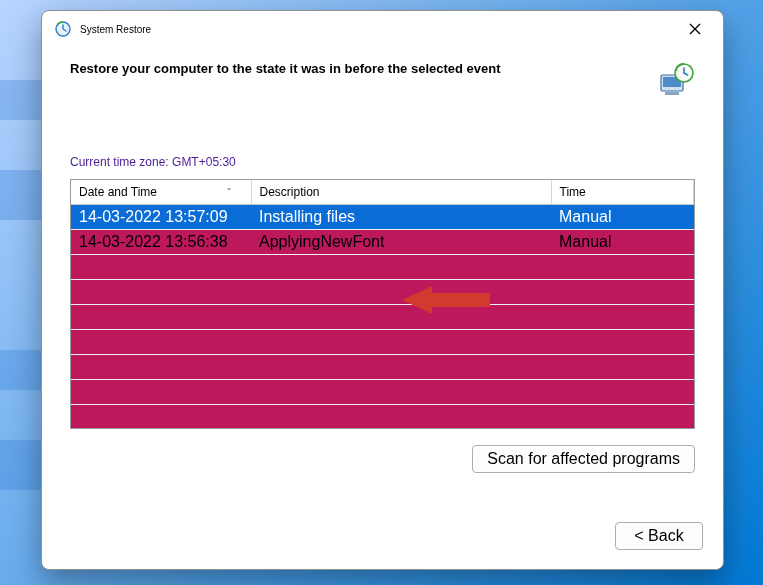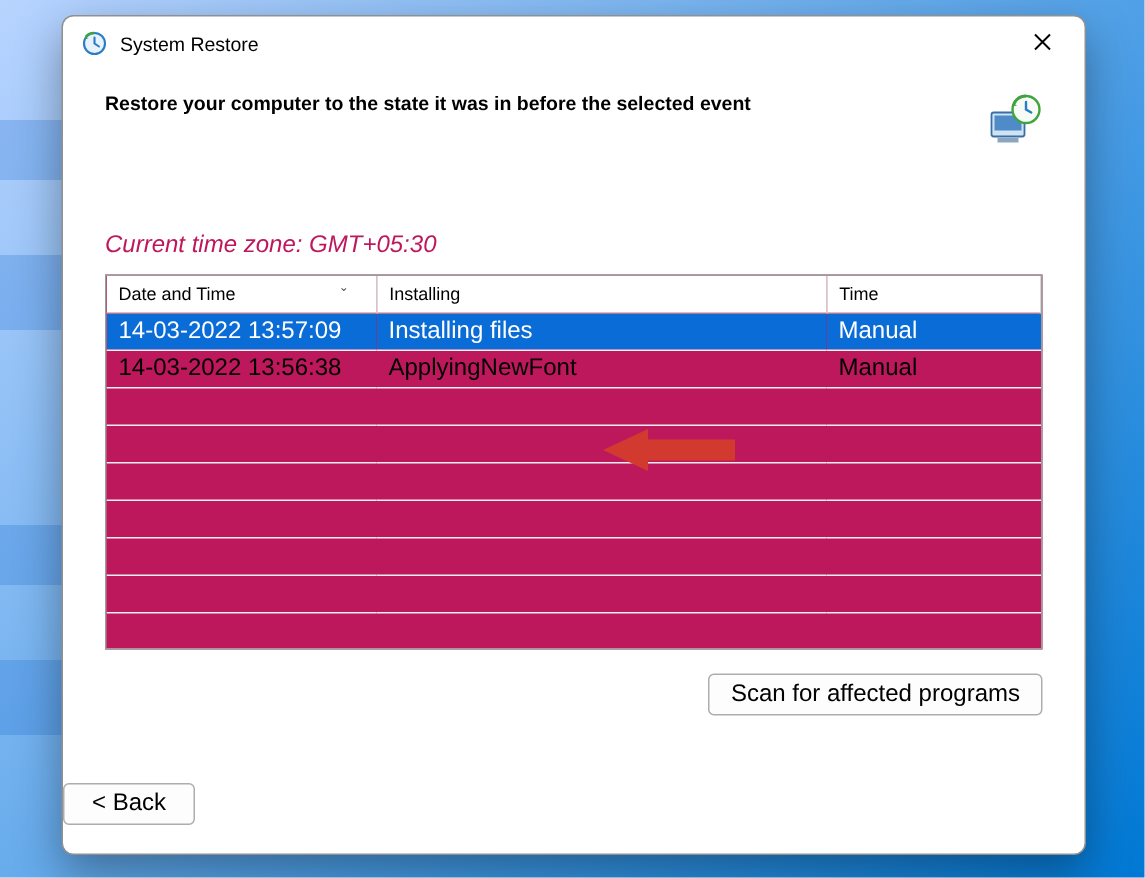--- a/index.html
+++ b/index.html
@@ -29,39 +29,39 @@
     border-radius:8px;
     box-shadow: 0 12px 30px rgba(0,0,0,.35);
     display:flex; flex-direction:column;
   }
   .titlebar {
     height:36px;
     display:flex; align-items:center;
     padding:0 8px 0 12px;
   }
   .title-icon { width:18px; height:18px; margin-right:8px; }
-  .title-text { font-size:13px; flex:1; }
+  .title-text { font-size:10px; flex:1; }
   .close-btn {
     width:40px; height:28px;
     display:flex; align-items:center; justify-content:center;
     border-radius:4px;
     cursor:pointer;
   }
   .close-x { font-size:15px; line-height:1;}
 
   .content {
     flex:1;
     padding: 0 28px 0 28px;
     position:relative;
   }
   .heading-row { display:flex; align-items:flex-start; margin-top:14px;gap:41px;}
   .heading { font-size:13px; font-weight:700; flex:1; }
   .wizard-icon { width:40px; height:40px; }
 
-  .tz { margin-top:54px; font-size:16px; color:#be185d;font-style:italic;}
+  .tz { margin-top:54px; font-size:12px; color:#4c1d95;}
 
   .grid {
     margin-top:10px;
     border:1px solid #9c9c9c;
     height:250px;
     background:#be185d;
     overflow:hidden;
   }
   .grid table { width:100%; border-collapse:collapse; table-layout:fixed;}
   .grid th {
@@ -101,20 +101,21 @@
     border-radius:4px;
     font-size:16px;
     cursor:pointer;
   }
   .btn.wide { min-width:170px; }
 
   .footer {
     height:56px;
     border-top:1px solid transparent;
     display:flex;
+    justify-content:flex-end;
     align-items:center;
     gap:10px;
     padding:0 20px 12px 0;
   }
   .btn.default { border-color:#0078d4;}
 
   
   .arrow {
     position:absolute;
     left:360px; top:237px;
@@ -174,21 +175,21 @@
           <col class="col-dt">
             <col class="col-desc">
             <col class="col-type">
         </colgroup>
         <thead>
           <tr>
             <th>
               <span>Date and Time</span>
               <span class="sort-ind">⌄</span>
             </th>
-            <th>Installing</th>
+            <th>Description</th>
             <th>Time</th>
           </tr>
         </thead>
         <tbody id="rp-body">
             <tr class="selected">
               <td>14-03-2022 13:57:09</td>
               <td>Installing files</td>
               <td>Manual</td>
             </tr>
             <tr>

